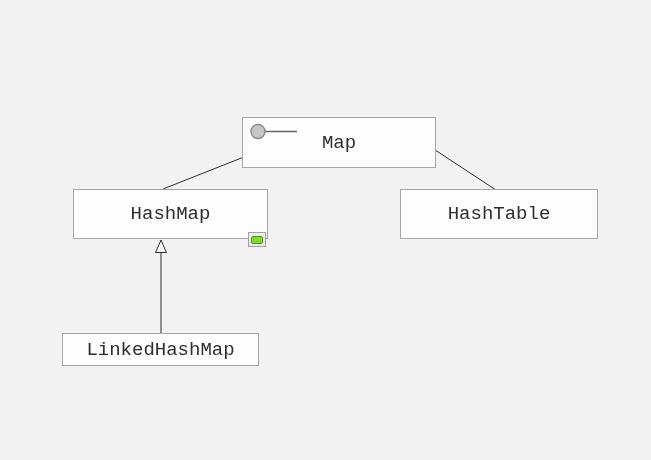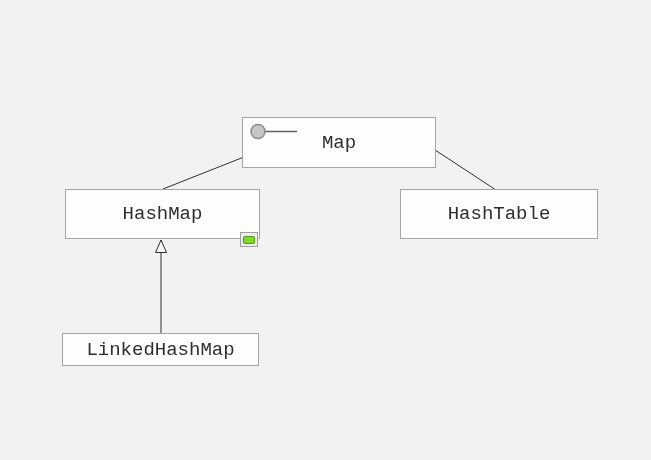--- a/index.html
+++ b/index.html
@@ -40,21 +40,21 @@
     background: var(--node-fill, #fdfdfd);
     border: 1px solid var(--node-border, #a6a6a6);
     display: flex;
     align-items: center;
     justify-content: center;
     font-size: 19px;
     color: var(--text, #2e2e2e);
     white-space: nowrap;
   }
   .node-map           { left: 242px; top: 71px;  width: 194px; height: 51px; margin-top: 46px; }
-  .node-hashmap       { left: 65px;  top: 189px; width: 195px; height: 50px; }
+  .node-hashmap       { left: 73px;  top: 189px; width: 195px; height: 50px; }
   .node-hashtable     { left: 400px; top: 189px; width: 198px; height: 50px; }
   .node-linkedhashmap { left: 62px;  top: 333px; width: 197px; height: 33px; }
   .lollipop {
     position: absolute;
     left: 0;
     top: 0;
     width: 60px;
     height: 28px;
   }
   .lollipop line {

